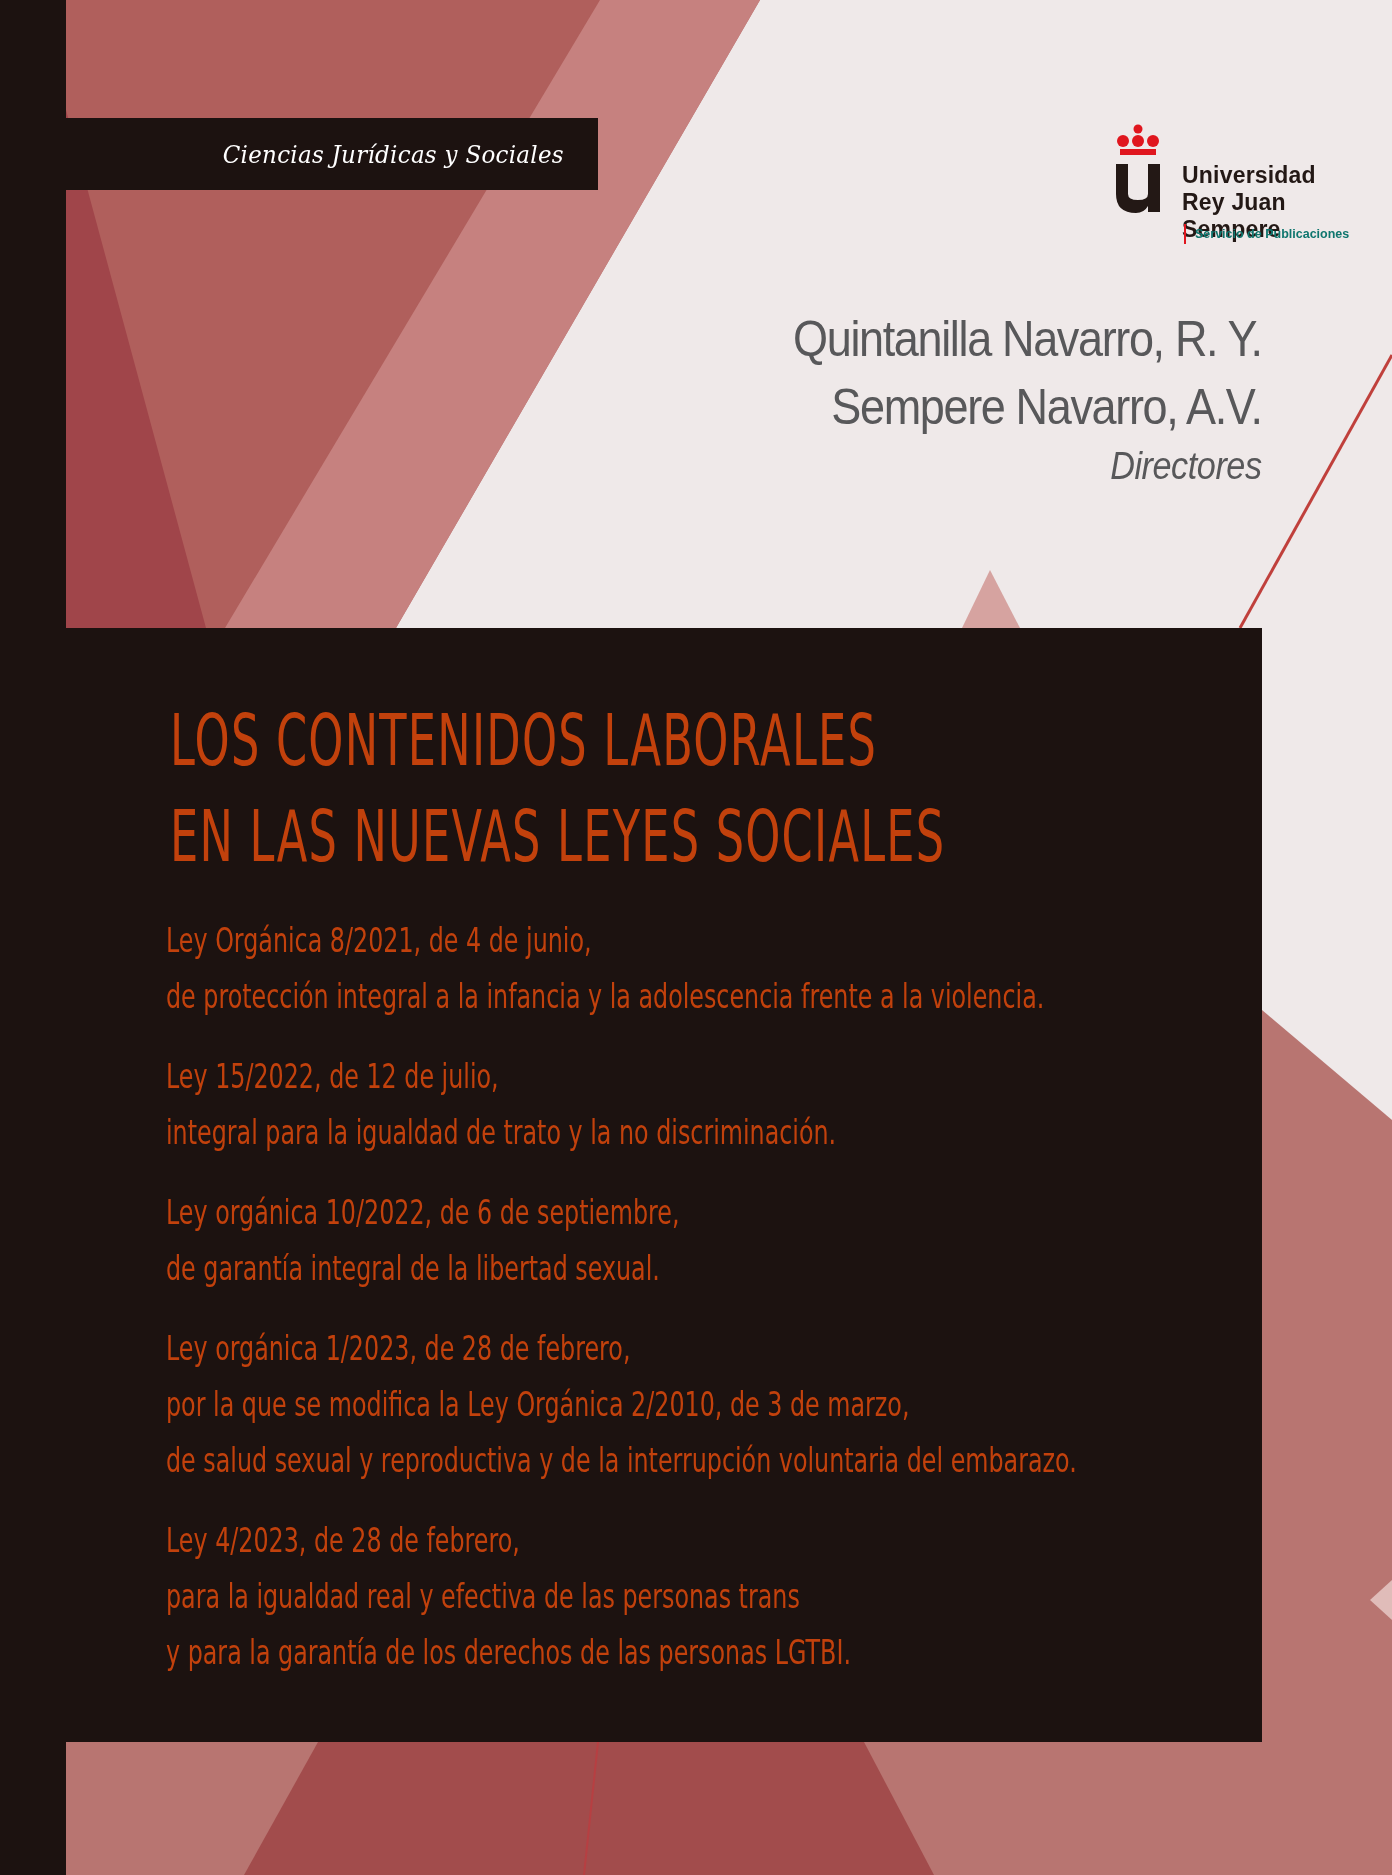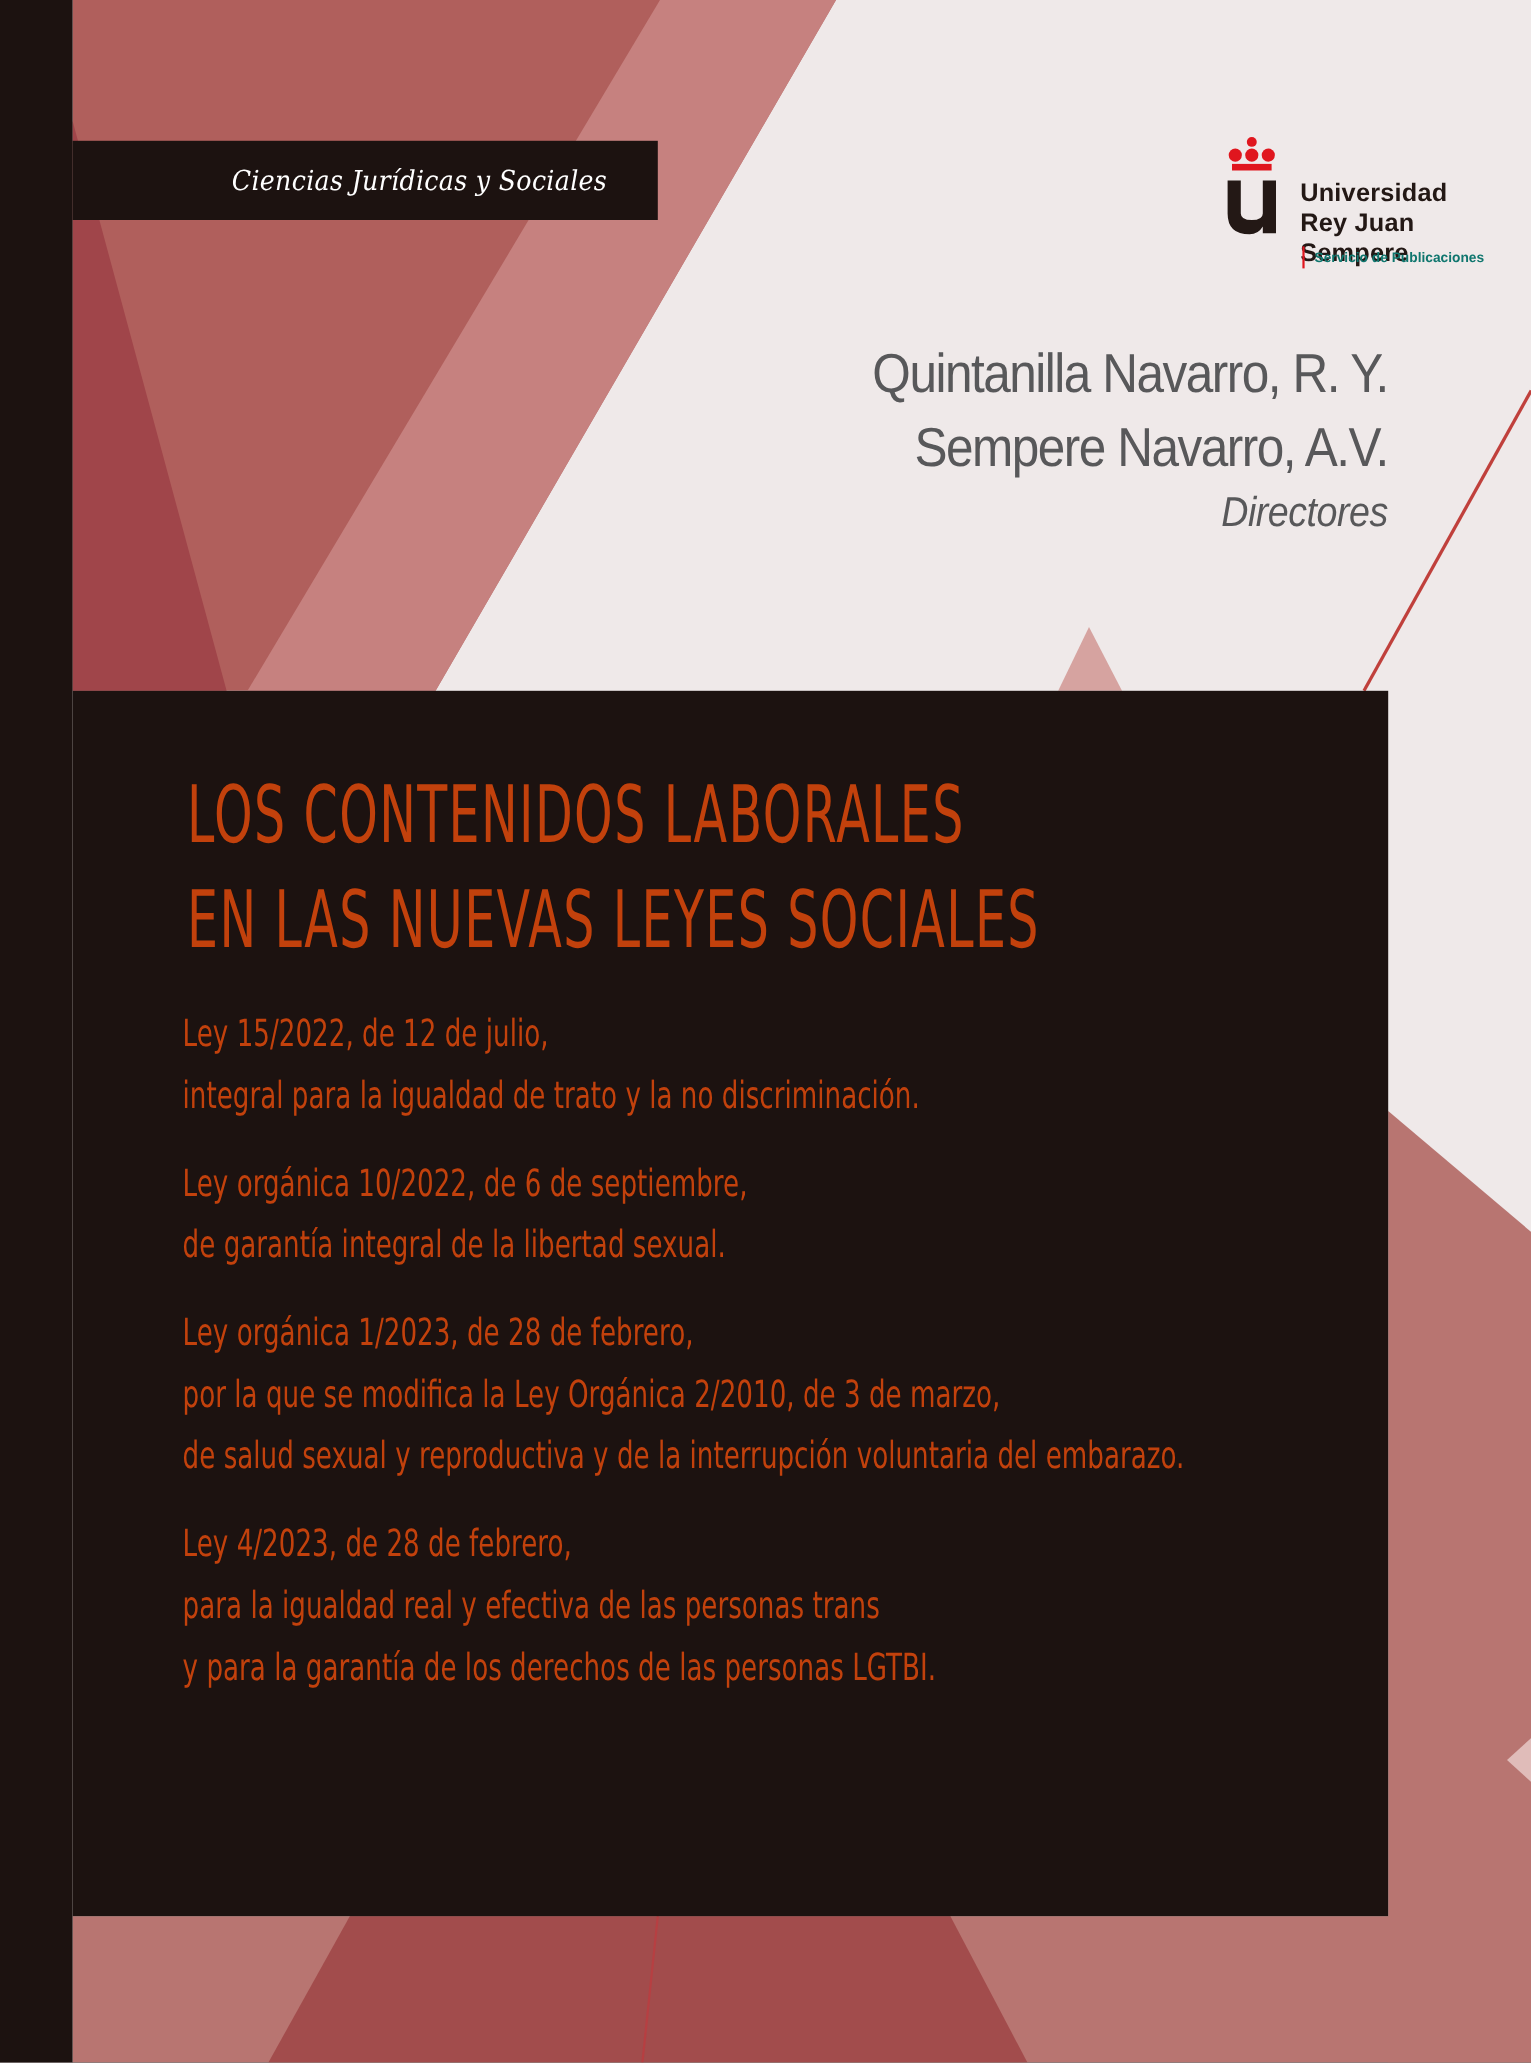--- a/index.html
+++ b/index.html
@@ -20,27 +20,27 @@
       width: 1392px; height: 1875px;
     }
     .left-strip {
       position: absolute;
       left: 0; top: 0;
       width: 66px; height: 1875px;
       background: #1c1210;
     }
     .series-banner {
       position: absolute;
-      left: 66px; top: 128px;
+      left: 66px; top: 118px;
       width: 532px; height: 72px;
       background: #1c1210;
       display: flex;
       align-items: center;
       justify-content: flex-end;
-      padding-right: 46px;
+      padding-right: 34px;
       box-sizing: border-box;
     }
     .series-text {
       color: #ffffff;
       font-family: "DejaVu Serif", serif;
       font-style: italic;
       font-size: 25px;
       letter-spacing: 0.3px;
       transform: scaleX(0.92);
       transform-origin: right center;
@@ -207,20 +207,24 @@
   <span class="author-role">Directores</span>
 </div>
 
 <div class="main-box">
   <div class="title-block">
     <span class="title-line">LOS CONTENIDOS LABORALES</span>
     <span class="title-line">EN LAS NUEVAS LEYES SOCIALES</span>
   </div>
   <div class="laws">
     <div class="law">
+      <span class="law-line">Ley Orgánica 8/2021, de 4 de junio,</span>
+      <span class="law-line">de protección integral a la infancia y la adolescencia frente a la violencia.</span>
+    </div>
+    <div class="law">
       <span class="law-line">Ley 15/2022, de 12 de julio,</span>
       <span class="law-line">integral para la igualdad de trato y la no discriminación.</span>
     </div>
     <div class="law">
       <span class="law-line">Ley orgánica 10/2022, de 6 de septiembre,</span>
       <span class="law-line">de garantía integral de la libertad sexual.</span>
     </div>
     <div class="law">
       <span class="law-line">Ley orgánica 1/2023, de 28 de febrero,</span>
       <span class="law-line">por la que se modifica la Ley Orgánica 2/2010, de 3 de marzo,</span>

